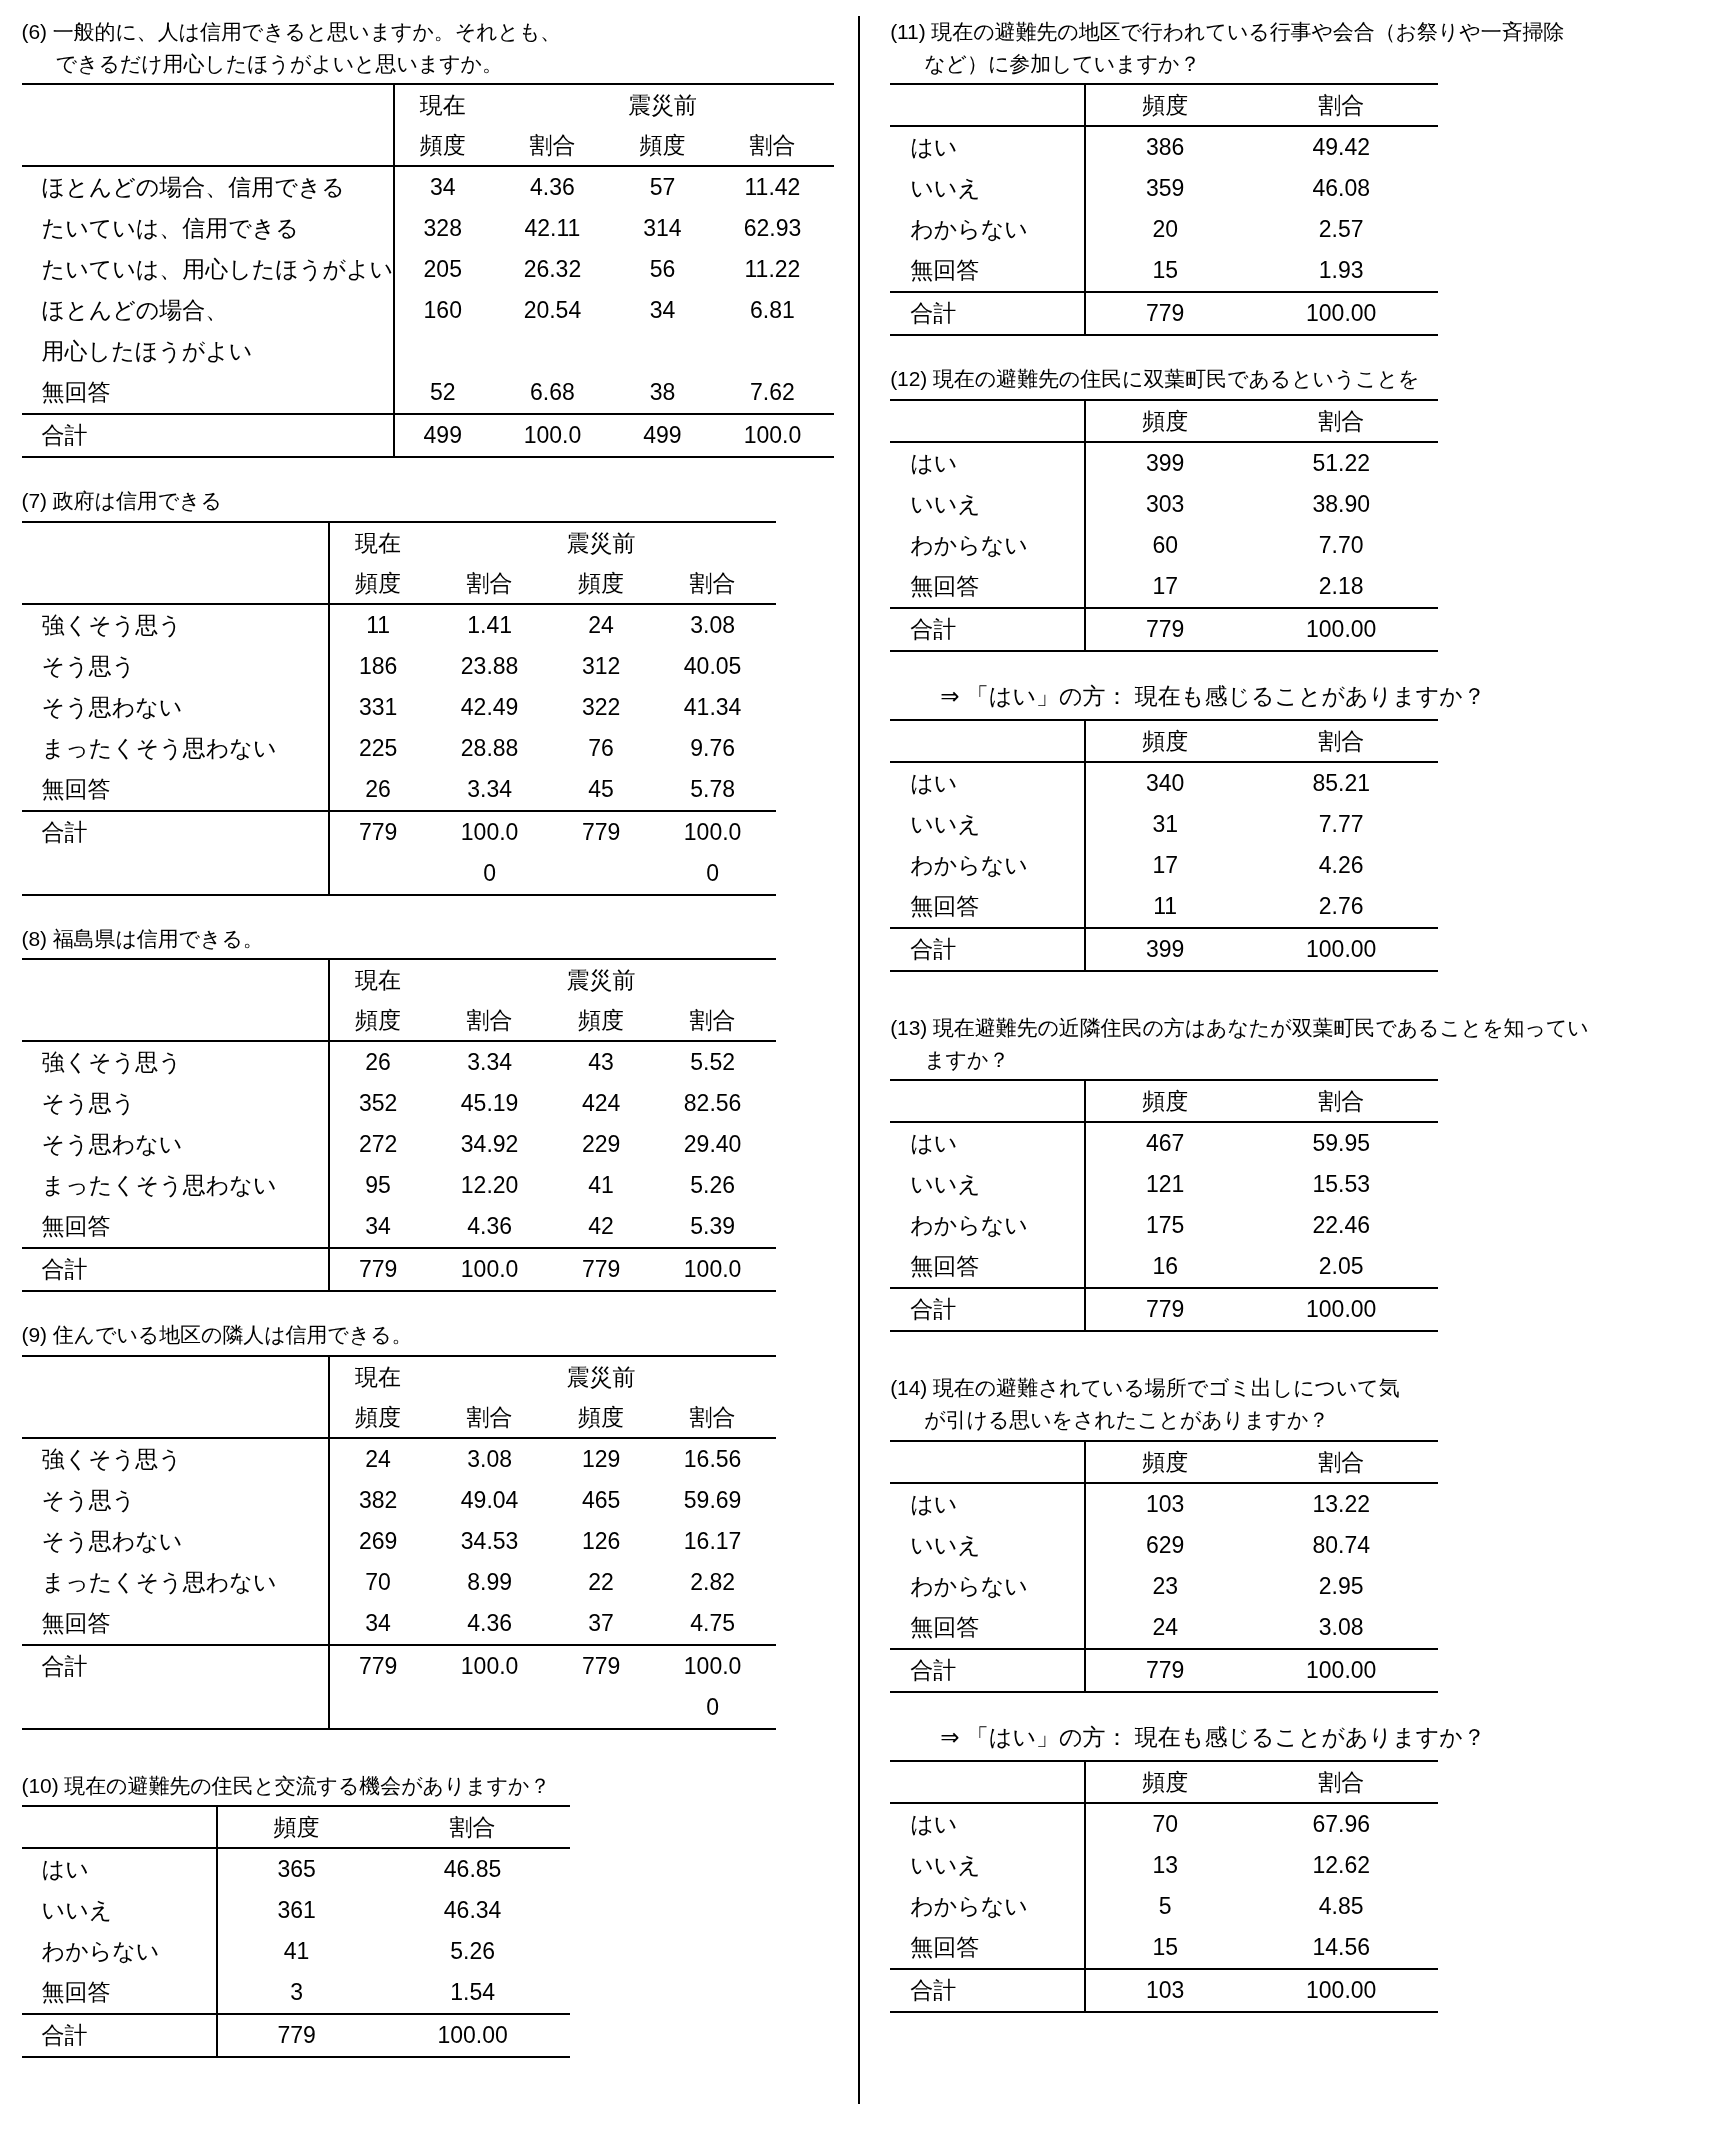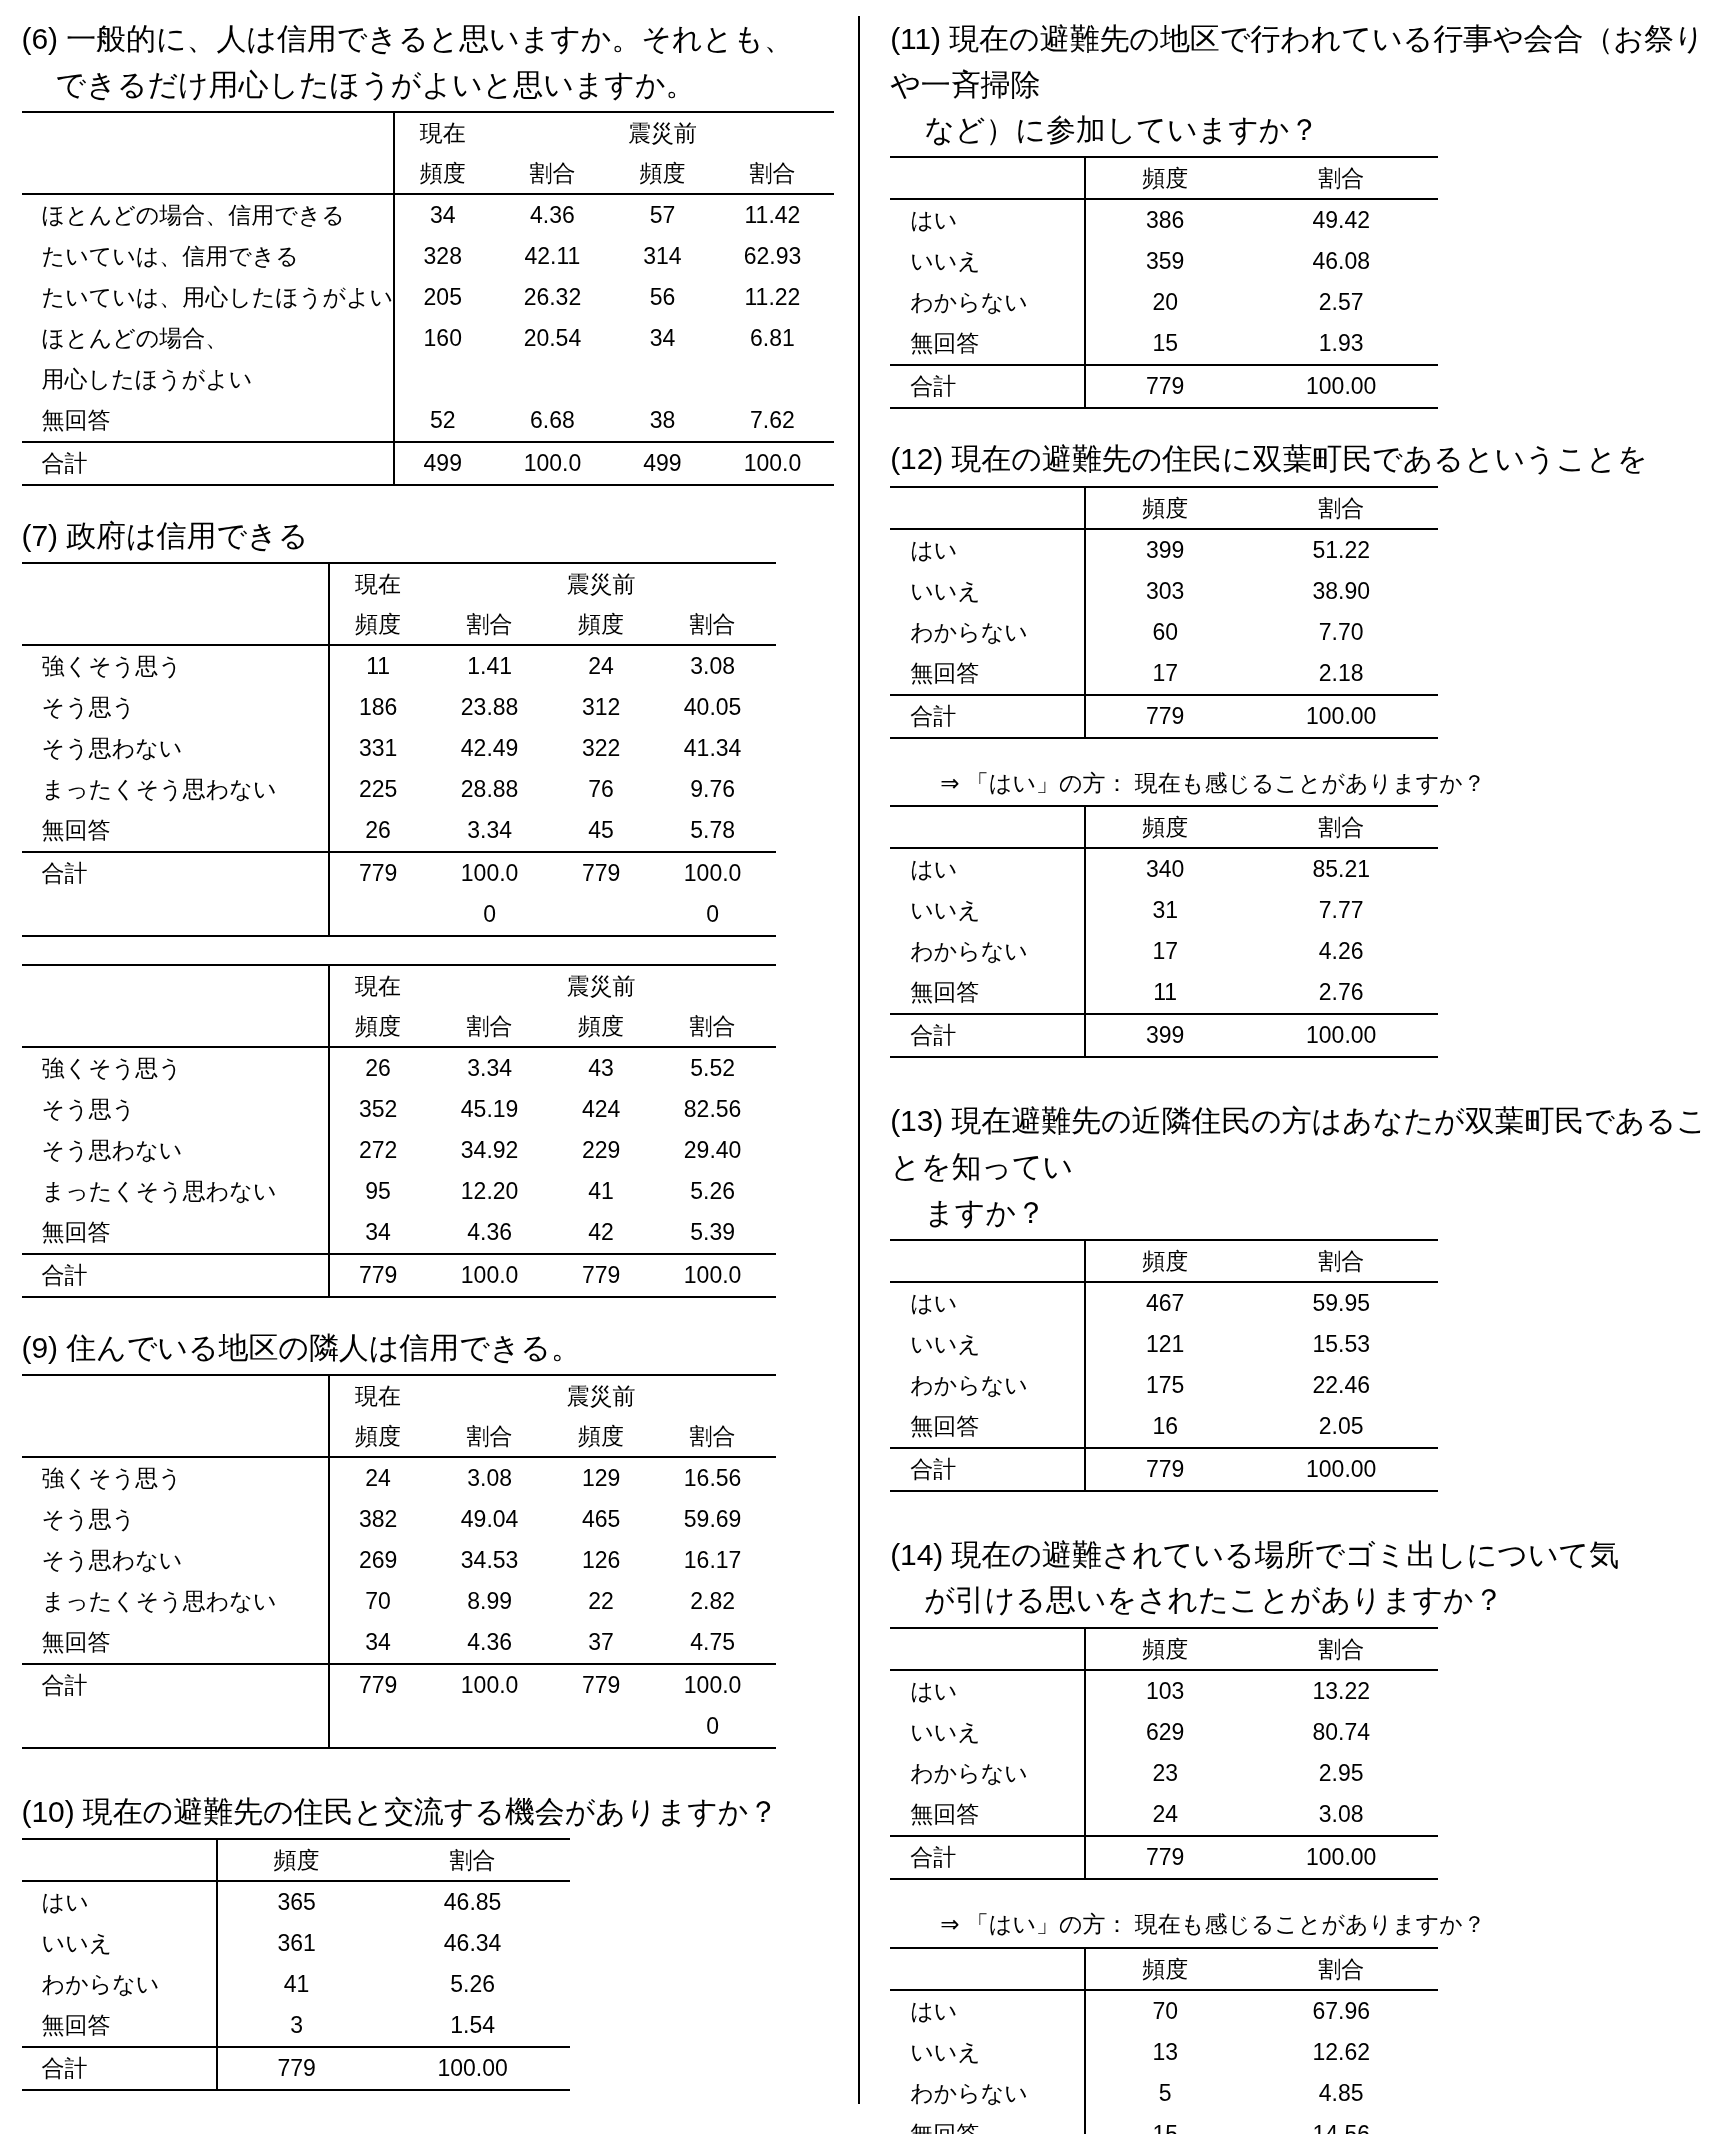--- a/index.html
+++ b/index.html
@@ -36,21 +36,21 @@
     margin: 0 12.6px 0 0;
     height: 2088px;
   }
   .col-right {
     width: 837px;
     padding-left: 18px;
   }
 
   
   .q {
-    font-size: 30px;
+    font-size: 21px;
     line-height: 1.52;
     margin: 0 0 3.6px 0;
     letter-spacing: -0.1px;
   }
   .q .qnum {
     display: inline;
   }
   .q .qbody {
     display: inline;
   }
@@ -274,20 +274,24 @@
         <td class="num vline"></td>
         <td class="num">0</td>
         <td class="num"></td>
         <td class="num">0</td>
       </tr>
     </tbody>
       </table>
 
     <div class="spacer-sm"></div>
 
+    <div class="q">
+      <span class="qnum">(8)</span>
+      <span class="qbody">福島県は信用できる。</span>
+    </div>
 
     <table class="t">
       <tbody>
           <tr class="rule-top">
         <td class="w-lbl4"></td>
         <td class="w-n4 hdr-group vline">現在</td>
         <td class="w-p4 hdr-group"></td>
         <td class="w-n4 hdr-group">震災前</td>
         <td class="w-p4 hdr-group"></td>
       </tr>

